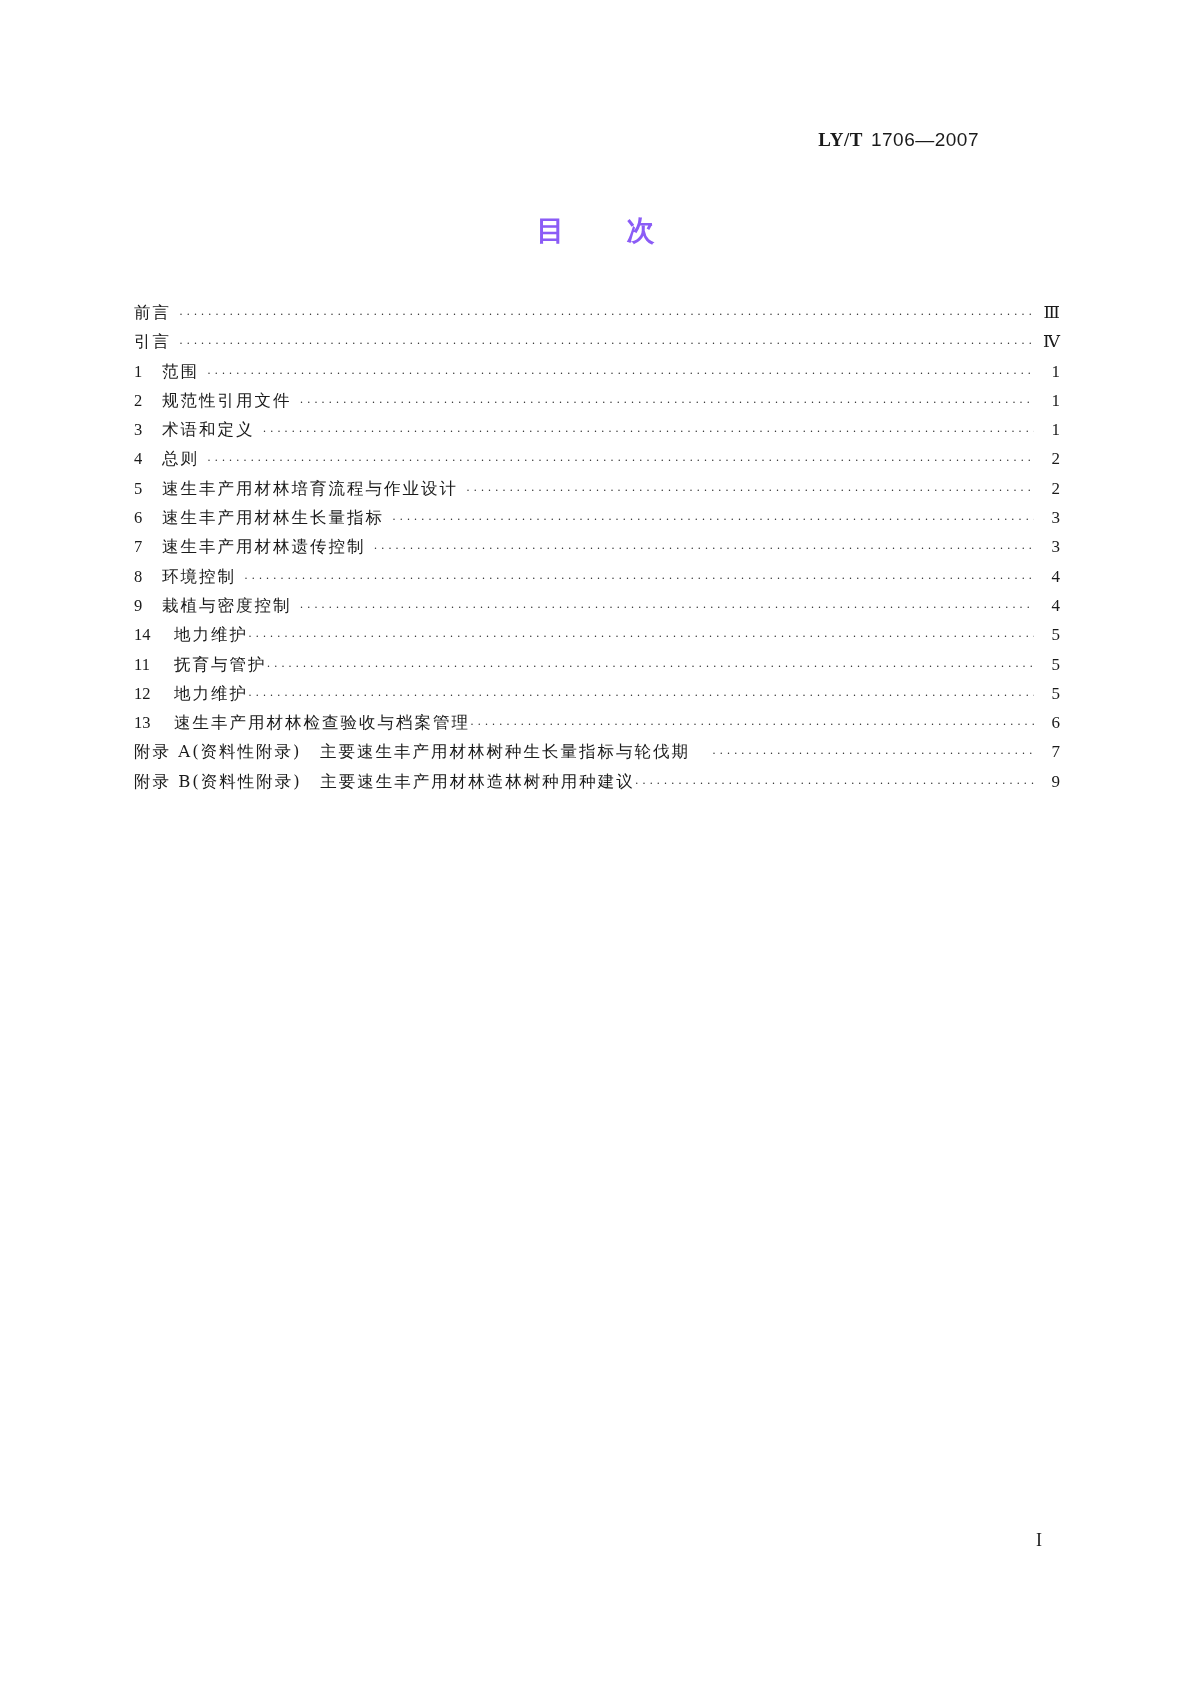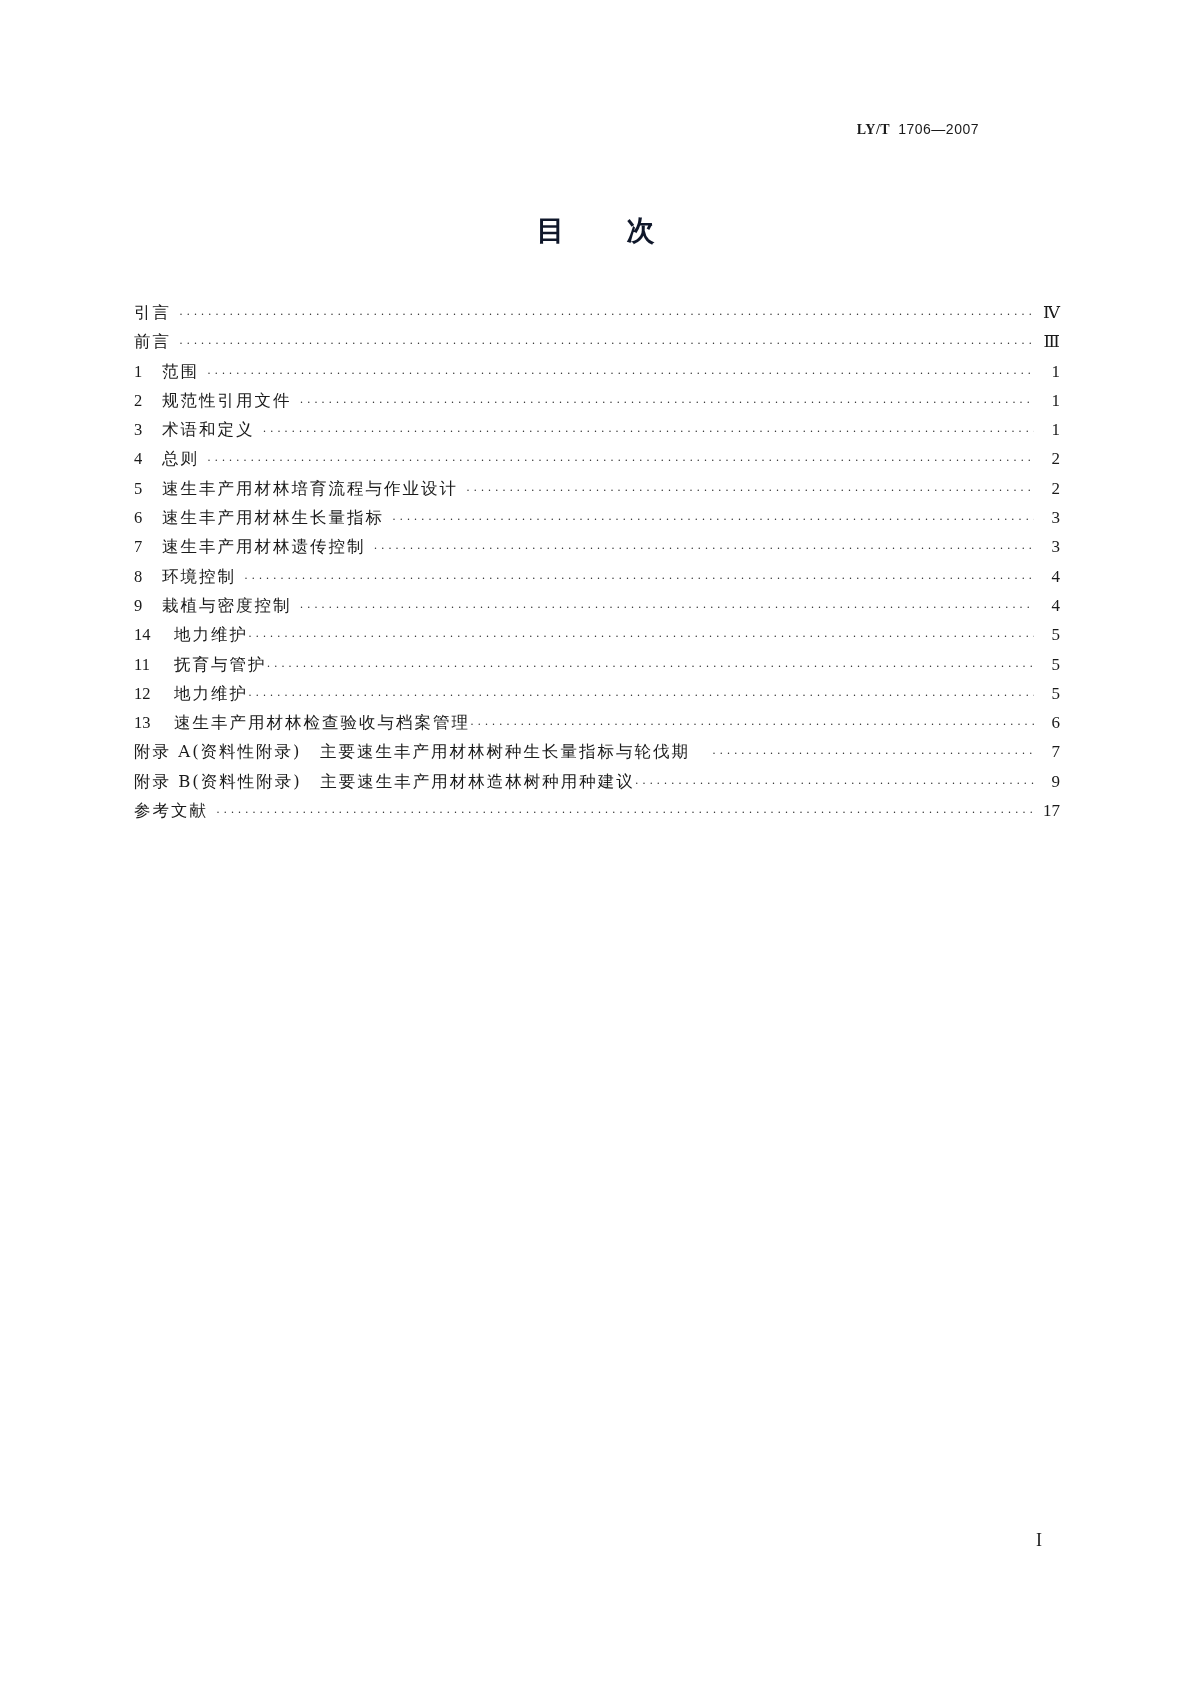--- a/index.html
+++ b/index.html
@@ -1,23 +1,23 @@
 <!DOCTYPE html>
 <html><head>
 <meta charset="utf-8">
 <style>
   html, body { margin: 0; padding: 0; background: #ffffff; }
   body { width: 1191px; height: 1684px; position: relative; overflow: hidden;
          font-family: "DejaVu Serif", "Liberation Serif", serif; color: #1a1a1a; }
-  .std-code { position: absolute; top: 121px; right: 212px; font-size: 14px; letter-spacing: 0.5px; }
+  .std-code { position: absolute; top: 128px; right: 212px; font-size: 19px; letter-spacing: 0.5px; }
   .std-code .prefix { font-family: "Liberation Serif", "DejaVu Serif", serif; font-weight: bold; }
   .std-code .num { font-family: "Liberation Sans", "DejaVu Sans", sans-serif; margin-left: 8px; }
   .title { position: absolute; top: 212px; left: 0; width: 1191px; text-align: center;
            font-family: "DejaVu Sans", "Liberation Sans", sans-serif; font-size: 28px; font-weight: bold;
-           letter-spacing: 62px; text-indent: 62px; color: #0f172a; }
+           letter-spacing: 62px; text-indent: 62px; color: #8b5cf6; }
   .toc { position: absolute; top: 302px; left: 134px; width: 926px; }
   .toc-row { display: flex; align-items: baseline; height: 29.3px; font-size: 16.5px; white-space: nowrap; }
   .toc-num { display: inline-block; font-family: "Liberation Serif", "DejaVu Serif", serif; }
   .toc-num.single { width: 28px; }
   .toc-num.double { width: 40px; }
   .toc-label { letter-spacing: 2px; }
   .leader { flex: 1; overflow: hidden; margin: 0 6px 0 8px; color: #333; font-size: 12px; letter-spacing: 3.2px;
             font-family: "Liberation Serif", serif; }
   .leader.tight { margin-left: 0; }
   .leader::before { content: "························································································································································································"; }
@@ -28,28 +28,28 @@
 <body>
 
 <div class="std-code">
   <span class="prefix">LY/T</span><span class="num">1706—2007</span>
 </div>
 
 <div class="title">目次</div>
 
 <div class="toc">
   <div class="toc-row">
+    <span class="toc-label">前言</span>
+    <span class="leader"></span>
+    <span class="toc-page">Ⅲ</span>
+  </div>
+  <div class="toc-row">
     <span class="toc-label">引言</span>
     <span class="leader"></span>
     <span class="toc-page">Ⅳ</span>
-  </div>
-  <div class="toc-row">
-    <span class="toc-label">前言</span>
-    <span class="leader"></span>
-    <span class="toc-page">Ⅲ</span>
   </div>
   <div class="toc-row">
     <span class="toc-num single">1</span>
     <span class="toc-label">范围</span>
     <span class="leader"></span>
     <span class="toc-page">1</span>
   </div>
   <div class="toc-row">
     <span class="toc-num single">2</span>
     <span class="toc-label">规范性引用文件</span>
@@ -125,20 +125,15 @@
   <div class="toc-row">
     <span class="toc-label">附录 A(资料性附录)　主要速生丰产用材林树种生长量指标与轮伐期</span>
     <span class="leader" style="margin-left:22px"></span>
     <span class="toc-page">7</span>
   </div>
   <div class="toc-row">
     <span class="toc-label">附录 B(资料性附录)　主要速生丰产用材林造林树种用种建议</span>
     <span class="leader tight"></span>
     <span class="toc-page">9</span>
   </div>
-  <div class="toc-row">
-    <span class="toc-label">参考文献</span>
-    <span class="leader"></span>
-    <span class="toc-page">17</span>
-  </div>
 </div>
 
 <div class="page-number">I</div>
 
 </body></html>

